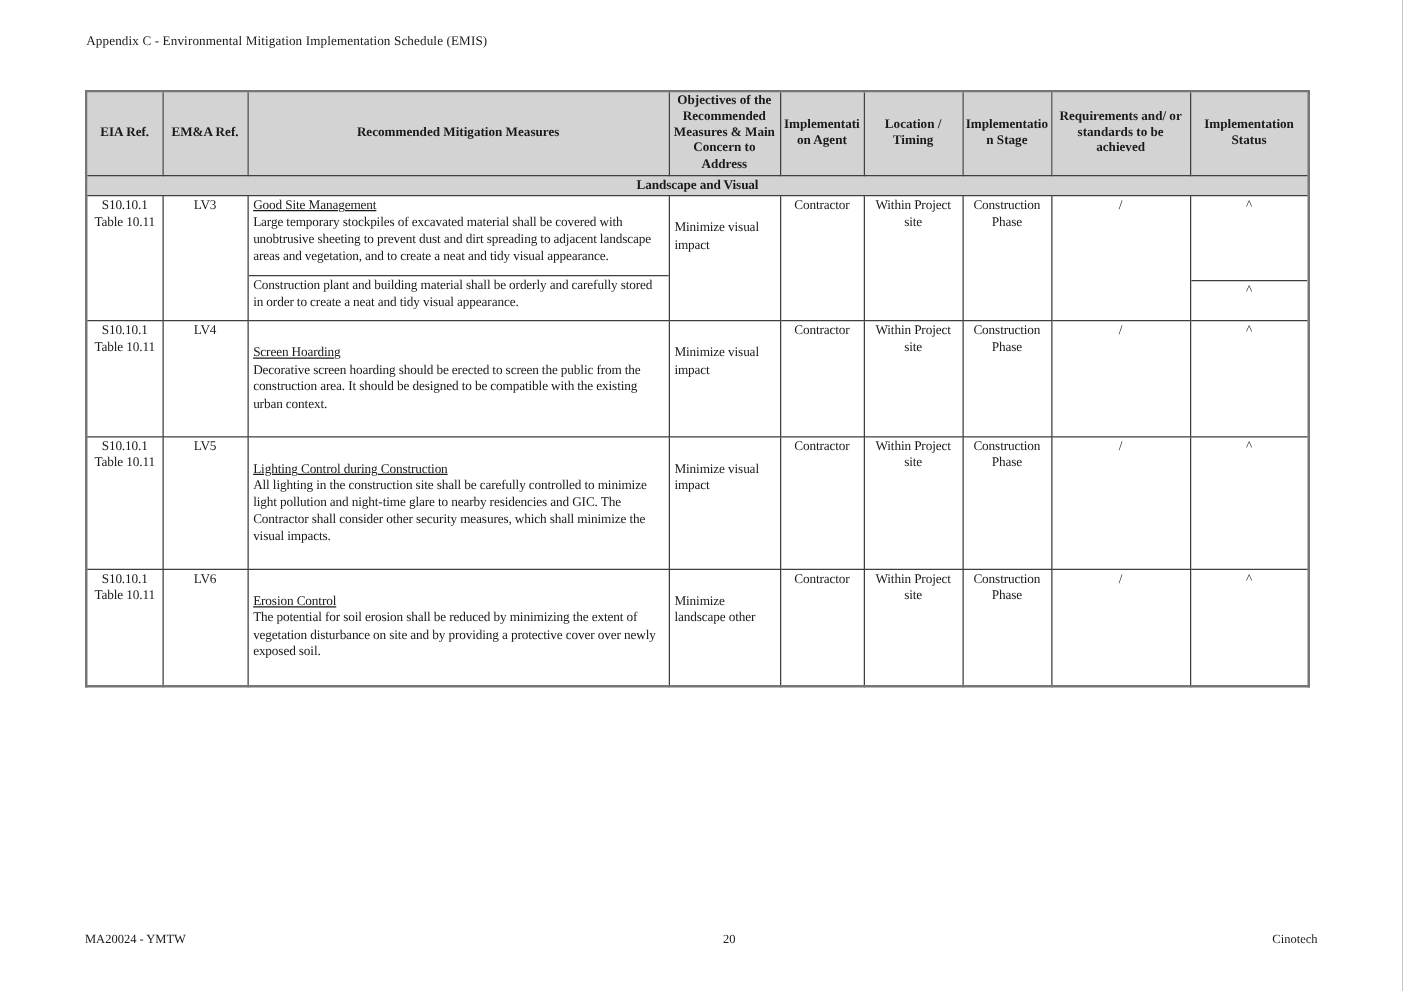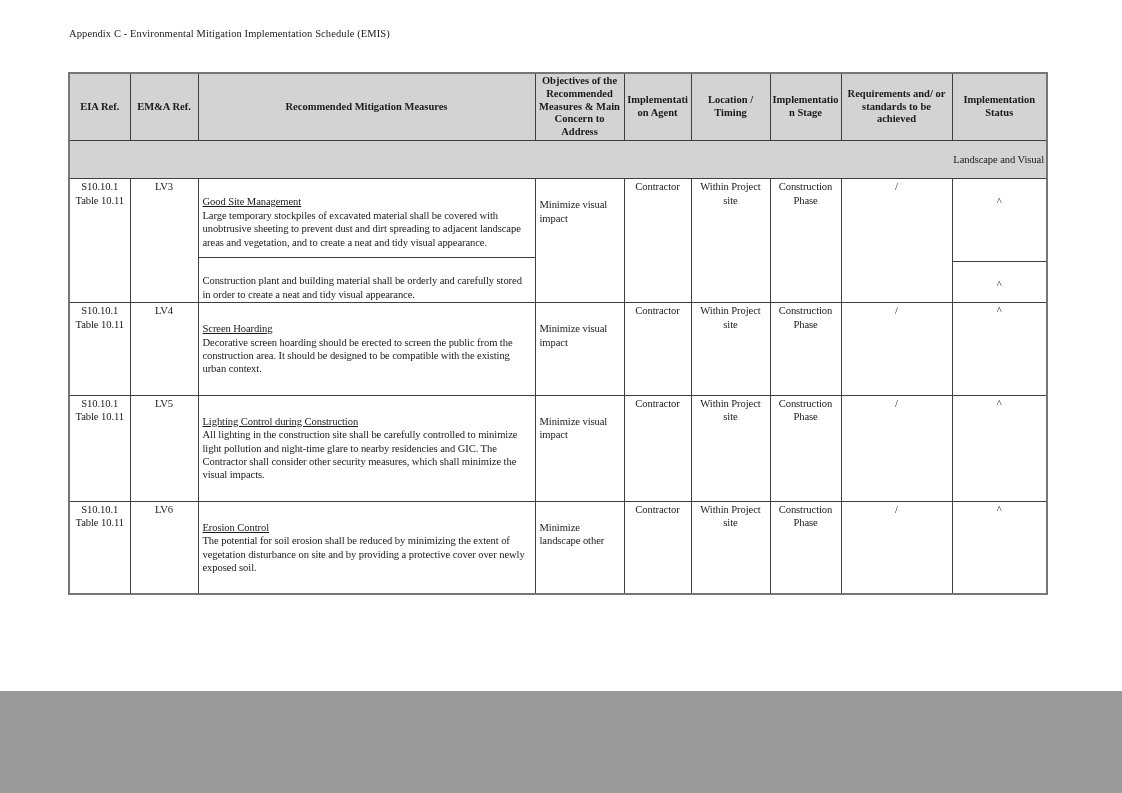--- a/index.html
+++ b/index.html
@@ -5,21 +5,21 @@
   :root{
     --header-bg:#d3d3d3;
     --border:#3f3f3f;
     --outer-border:#767676;
     --text:#1a1a1a;
     --page-bg:#ffffff;
   }
   html,body{margin:0;padding:0;background:#9a9a9a;}
   .page{
     position:relative;
-    width:1122px;height:691px;
+    width:1122px;height:793px;
     background:var(--page-bg);
     font-family:"Liberation Serif", serif;
     color:var(--text);
     overflow:hidden;
   }
   .doc-title{
     position:absolute;left:69px;top:27px;
     font-size:10.5px;line-height:13px;
     letter-spacing:0.1px;
   }
@@ -51,31 +51,31 @@
     letter-spacing:-0.1px;
   }
   tr.header-row{height:63px;}
   tr.section-row{height:12px;}
   tr.row-0{height:100px;}
   tr.row-1{height:61px;}
   tr.row-2{height:73px;}
   tr.row-3{height:70px;}
   .section-cell{
     background:var(--header-bg);
-    font-weight:normal;
+    font-weight:bold;
     font-size:10.8px;line-height:12px;
-    padding:12px 2px;
-    text-align:right;
+    padding:1px 2px;
+    text-align:center;
   }
   .cell-pad{padding:19px 4px;}
   .center{text-align:center;padding:1px 2px;}
   .pre{white-space:pre-line;margin-left:28px;}
   .measure-title{text-decoration:underline;}
   .split{padding:0;}
-  .sub{padding:1px 4px;box-sizing:border-box;margin-top:15px;}
+  .sub{padding:1px 4px;box-sizing:border-box;}
   .sub-top-measure{height:64px;border-bottom:1px solid var(--border);}
   .sub-top-status{height:68px;border-bottom:1px solid var(--border);text-align:center;}
   .sub-bottom-status{text-align:center;}
   .footer{
     position:absolute;left:68px;top:746px;width:986px;
     display:flex;justify-content:space-between;align-items:flex-start;
     font-size:10px;line-height:12px;gap:24px;
   }
 </style>
 </head>

